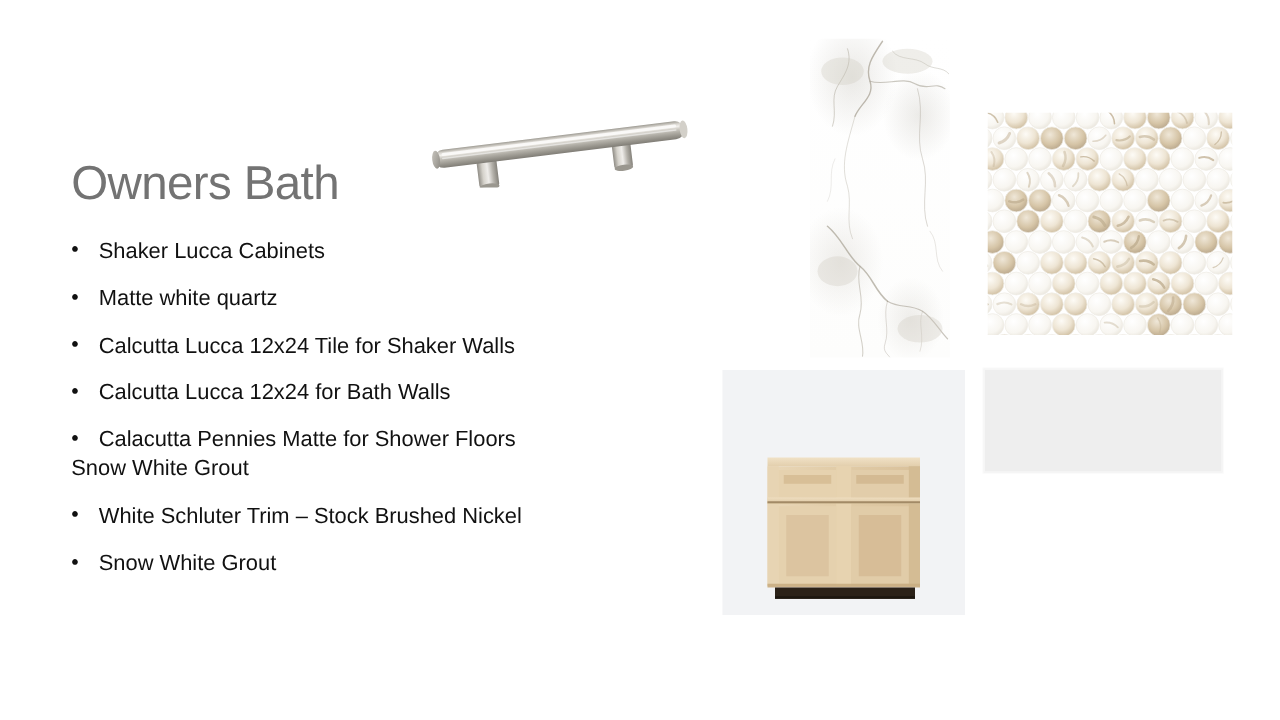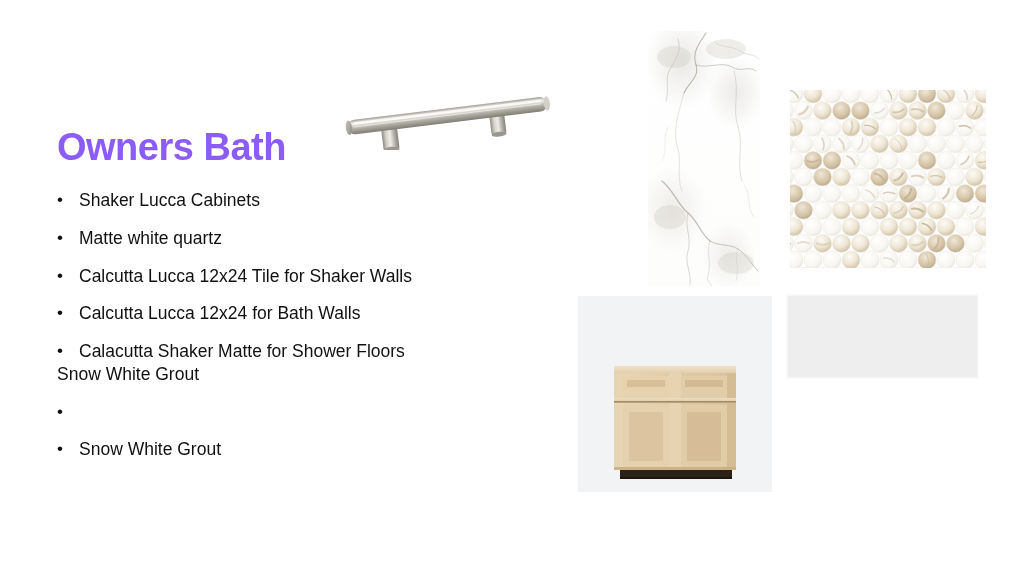--- a/index.html
+++ b/index.html
@@ -16,23 +16,23 @@
     font-family: "Liberation Sans", sans-serif;
     -webkit-font-smoothing: antialiased;
   }
 
   
   #title {
     position: absolute;
     left: 57px;
     top: 128px;
     font-size: 38px;
-    font-weight: bold;
+    font-weight: normal;
     letter-spacing: -0.5px;
-    color: #8b5cf6;
+    color: #737373;
     line-height: 1.05;
     white-space: nowrap;
   }
   #bullets {
     position: absolute;
     left: 57px;
     top: 189px;
     width: 470px;
   }
   .bullet {
@@ -149,28 +149,29 @@
     </div>
 
     <div class="bullet">
       <span class="bullet-marker">•</span>
       <span class="bullet-text">Calcutta Lucca 12x24 for Bath Walls</span>
     </div>
 
     <div class="bullet">
       <span class="bullet-marker">•</span>
       <span class="bullet-text">
-        <span>Calacutta Shaker Matte for Shower Floors</span>
+        <span>Calacutta Pennies Matte for Shower Floors</span>
         <span class="wrapline">Snow White Grout</span>
       </span>
     </div>
 
     <div class="bullet">
       <span class="bullet-marker">•</span>
       <span class="bullet-text">
+        <span>White Schluter Trim – Stock Brushed Nickel</span>
       </span>
     </div>
 
     <div class="bullet">
       <span class="bullet-marker">•</span>
       <span class="bullet-text">Snow White Grout</span>
     </div>
 
   </div>
 

